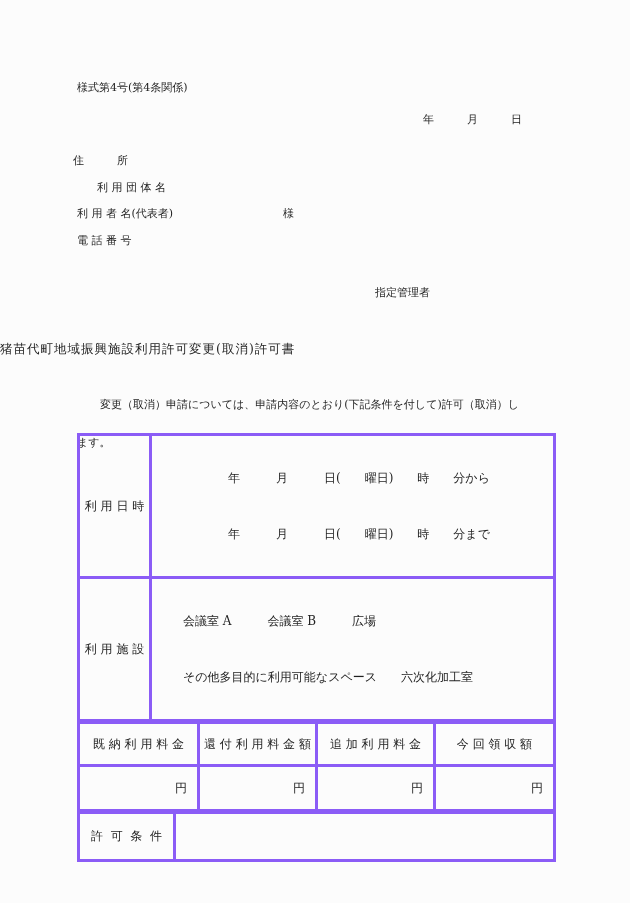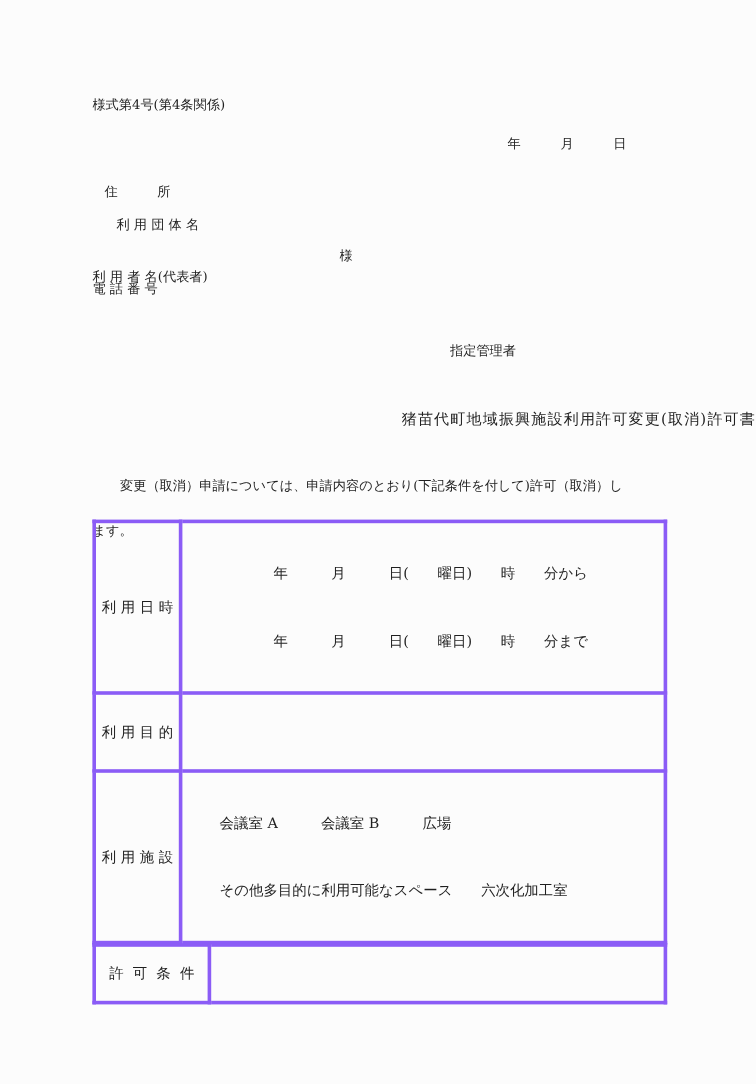--- a/index.html
+++ b/index.html
@@ -7,27 +7,27 @@
     width:630px;height:903px;
     background:#fcfcfc;
     font-family:"DejaVu Serif","Liberation Serif",serif;
     color:#1f1f1f;
     position:relative;
     overflow:hidden;
   }
   .abs{position:absolute;white-space:pre;font-size:11px;line-height:13px;}
   .form-number{left:77px;top:81px;}
   .date-line{left:423px;top:113px;}
-  .addr-address{left:87px;top:154px;font-family:Liberation Serif, serif;}
+  .addr-address{left:73px;top:154px;}
   .addr-team{left:77px;top:181px;margin-left:20px;}
-  .addr-user{left:77px;top:224px;}
+  .addr-user{left:77px;top:207px;}
   .addr-honorific{left:283px;top:207px;}
   .addr-phone{left:77px;top:234px;}
   .issuer{left:375px;top:286px;}
-  .doc-title{left:0;top:342px;width:630px;text-align:right;letter-spacing:1px;font-size:12.5px;}
+  .doc-title{left:0;top:342px;width:630px;text-align:left;letter-spacing:1px;font-size:12.5px;}
   .para-line1{left:100px;top:398px;}
   .para-line2{left:77px;top:436px;}
 
   .tablewrap{position:absolute;left:77px;top:433px;width:476px;}
   table{border-collapse:collapse;table-layout:fixed;width:476px;}
   td{border:3px solid #8b5cf6;padding:0;font-size:12px;vertical-align:middle;overflow:hidden;}
   .tB,.tC{margin-top:-1px;}
   .label-cell{text-align:center;white-space:pre;}
   .content-cell{white-space:pre;}
   .rowA td{height:62px;}
@@ -66,34 +66,52 @@
         <col style="width:404px">
       </colgroup>
     <tbody>
         <tr class="rowA">
       <td class="label-cell">利 用 日 時</td>
       <td class="content-cell pad-date">
         <div class="line2up">年　　　月　　　日(　　曜日)　　時　　分から</div>
         <div class="line2up">年　　　月　　　日(　　曜日)　　時　　分まで</div>
       </td>
     </tr>
-    <tr class="rowA">
-      <td class="label-cell">利 用 目 的</td>
-      <td class="content-cell"></td>
-    </tr>
     <tr class="rowA3">
       <td class="label-cell">利 用 施 設</td>
       <td class="content-cell pad-fac">
         <div class="line2up">会議室 A　　　会議室 B　　　広場</div>
         <div class="line2up">その他多目的に利用可能なスペース　　六次化加工室</div>
       </td>
     </tr>
   </tbody>
     </table>
 
+  <table class="tB">
+    <colgroup>
+        <col style="width:120px">
+        <col style="width:118px">
+        <col style="width:118px">
+        <col style="width:120px">
+      </colgroup>
+    <tbody>
+        <tr class="hdr">
+      <td>既 納 利 用 料 金</td>
+      <td>還 付 利 用 料 金 額</td>
+      <td>追 加 利 用 料 金</td>
+      <td>今 回 領 収 額</td>
+    </tr>
+    <tr class="yen">
+      <td>円</td>
+      <td>円</td>
+      <td>円</td>
+      <td>円</td>
+    </tr>
+  </tbody>
+    </table>
 
   <table class="tC">
     <colgroup>
         <col style="width:96px">
         <col style="width:380px">
       </colgroup>
     <tbody>
         <tr>
       <td class="label-cell">許  可  条  件</td>
       <td class="content-cell"></td>

